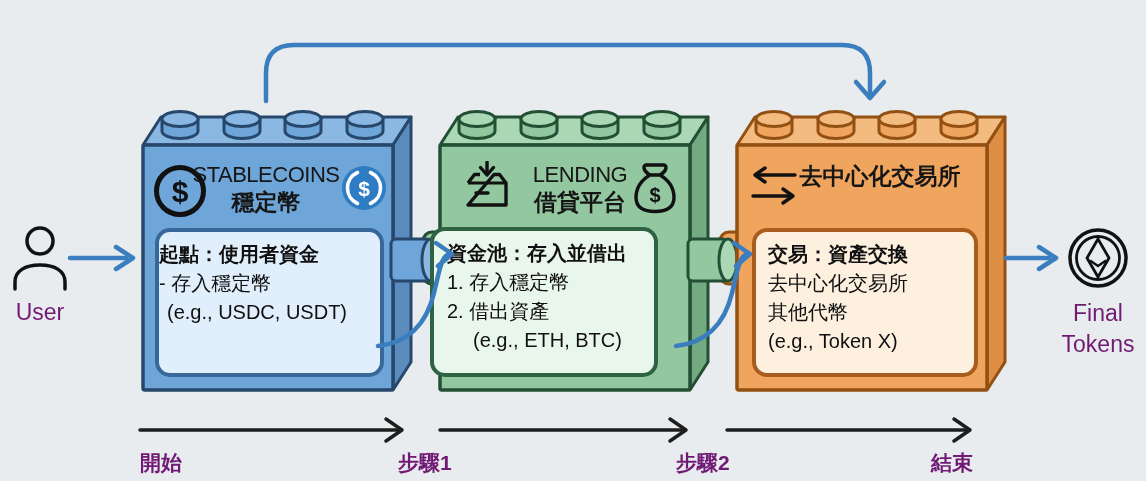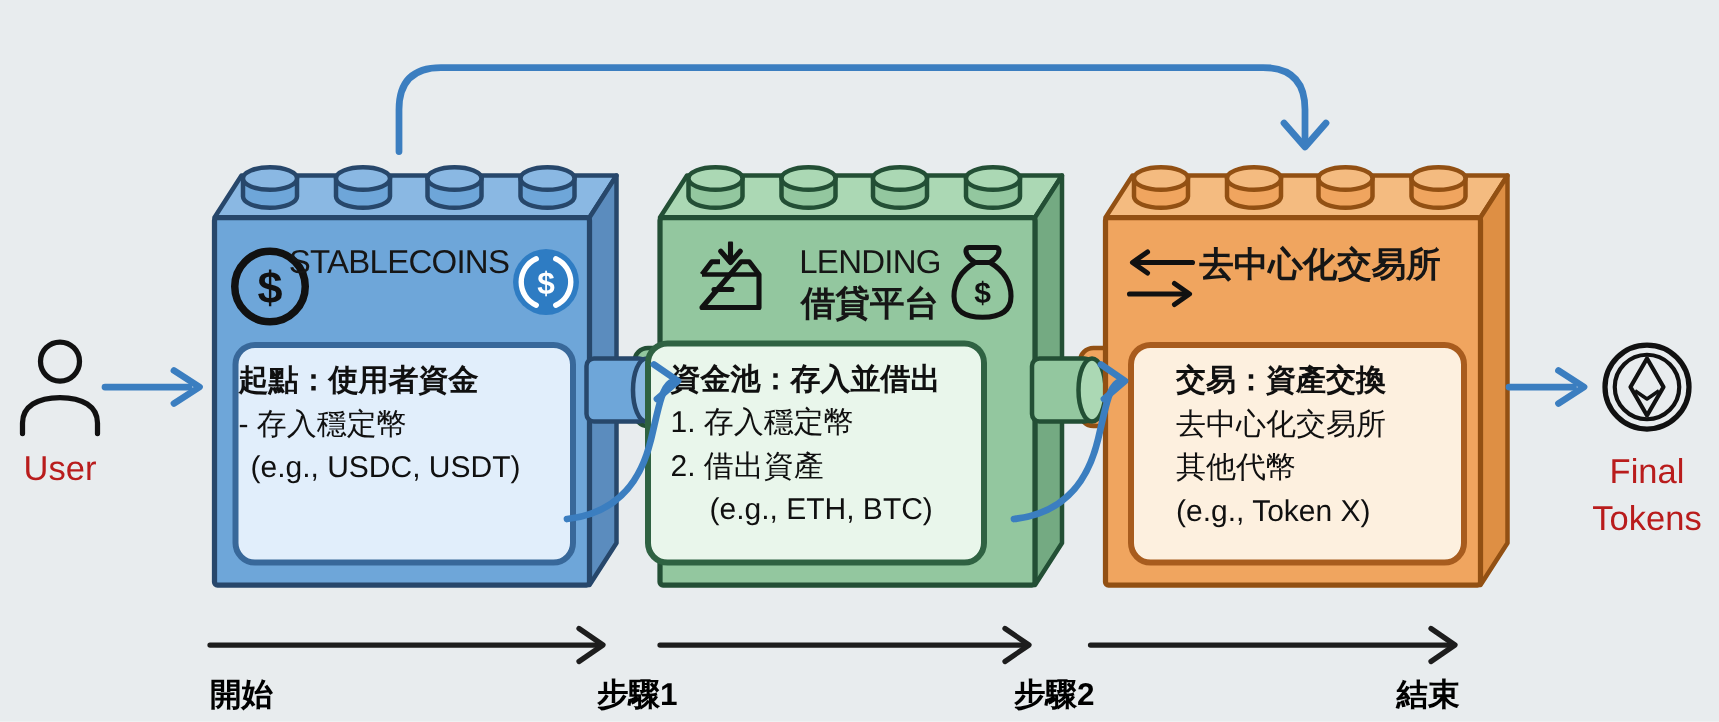--- a/index.html
+++ b/index.html
@@ -10,34 +10,34 @@
     color:#161616;
   }
   .canvas svg.layer{position:absolute;left:0;top:0;}
   #layer-arrows{pointer-events:none;z-index:5;}
   #layer-blocks{z-index:0;}
   .ab{stroke:#3b7ec0;stroke-width:4.5;fill:none;stroke-linecap:round;stroke-linejoin:round;}
   .ak{stroke:#1d1d1d;stroke-width:3.5;fill:none;stroke-linecap:round;stroke-linejoin:round;}
   .ov{position:absolute;z-index:2;}
   .title{left:430px;top:3px;width:280px;text-align:center;font-size:25px;font-weight:600;color:#1c1c1c;letter-spacing:1px;}
   .endpoint{text-align:center;}
-  .endpoint .cap{font-size:23px;line-height:31px;margin-top:5px;color:#b91c1c;}
+  .endpoint .cap{font-size:23px;line-height:31px;margin-top:5px;color:#701a75;}
   .blk-head{text-align:center;}
   .blk-name{font-size:22px;font-weight:400;line-height:26px;letter-spacing:-0.5px;}
   .blk-sub{font-size:23px;font-weight:700;line-height:28px;}
   .panel{
     box-sizing:border-box;border-style:solid;border-width:4px;border-radius:15px;
     font-size:20px;line-height:29px;padding-top:8px;color:#101010;
   }
   .panel .ph{font-weight:700;}
   #panel-0{left:155px;top:228px;width:229px;height:149px;background:var(--b0-panel_fill);border-color:var(--b0-panel_border);padding-right:6px;}
   #panel-1{left:430px;top:227px;width:228px;height:150px;background:var(--b1-panel_fill);border-color:var(--b1-panel_border);padding-left:13px;padding-right:5px;}
-  #panel-2{left:752px;top:228px;width:226px;height:149px;background:var(--b2-panel_fill);border-color:var(--b2-panel_border);padding-left:28px;padding-right:4px;}
+  #panel-2{left:752px;top:228px;width:226px;height:149px;background:var(--b2-panel_fill);border-color:var(--b2-panel_border);padding-left:12px;padding-right:4px;}
   .ind8{padding-left:8px;} .ind26{padding-left:26px;}
-  .tl{top:449px;font-size:21px;font-weight:700;color:#000000;}
+  .tl{top:449px;font-size:21px;font-weight:700;color:#701a75;}
   .icon svg{display:block;}
 </style>
 </head>
 <body>
 
 <div class="canvas">
 
   <svg id="layer-blocks" class="layer" width="1146" height="481">
       <polygon points="143,145 161,117 411,117 393,145" fill="#8ab8e3" stroke="#27476b" stroke-width="3" stroke-linejoin="round"></polygon>
       <path d="M 162 119 L 162 131 A 18 7.5 0 0 0 198 131 L 198 119 Z" fill="#6ea6d9" stroke="#27476b" stroke-width="3"></path>
@@ -104,20 +104,21 @@
   </div>
 
   <span class="ov icon" style="left:153px;top:164px;">
     <svg width="54" height="54" viewBox="0 0 54 54">
       <circle cx="27" cy="27" r="23.5" fill="none" stroke="#111" stroke-width="5"></circle>
       <text x="27" y="38" font-size="30" font-weight="bold" text-anchor="middle" fill="#111" font-family="Liberation Sans, sans-serif">$</text>
     </svg>
   </span>
   <div class="ov blk-head" style="left:190px;top:162px;width:152px;">
     <div class="blk-name">STABLECOINS</div>
+    <div class="blk-sub">穩定幣</div>
   </div>
   <span class="ov icon" style="left:341px;top:165px;">
     <svg width="46" height="46" viewBox="0 0 46 46">
       <circle cx="23" cy="23" r="22" fill="#2e7cc3"></circle>
       <path d="M16.5 7.5 A 17 17 0 0 0 16.5 38.5" stroke="#fff" stroke-width="3.6" fill="none" stroke-linecap="round"></path>
       <path d="M29.5 7.5 A 17 17 0 0 1 29.5 38.5" stroke="#fff" stroke-width="3.6" fill="none" stroke-linecap="round"></path>
       <text x="23" y="31" font-size="21" font-weight="bold" text-anchor="middle" fill="#fff" font-family="Liberation Sans, sans-serif">$</text>
     </svg>
   </span>
 

